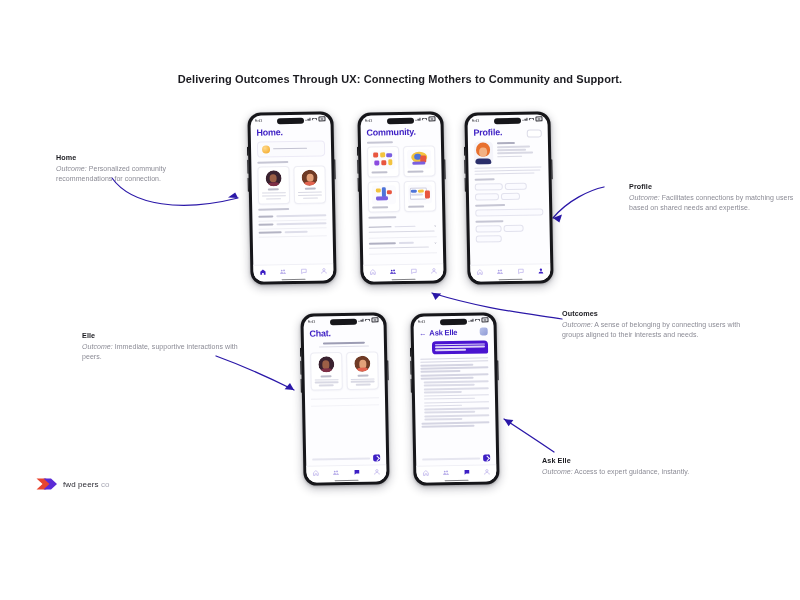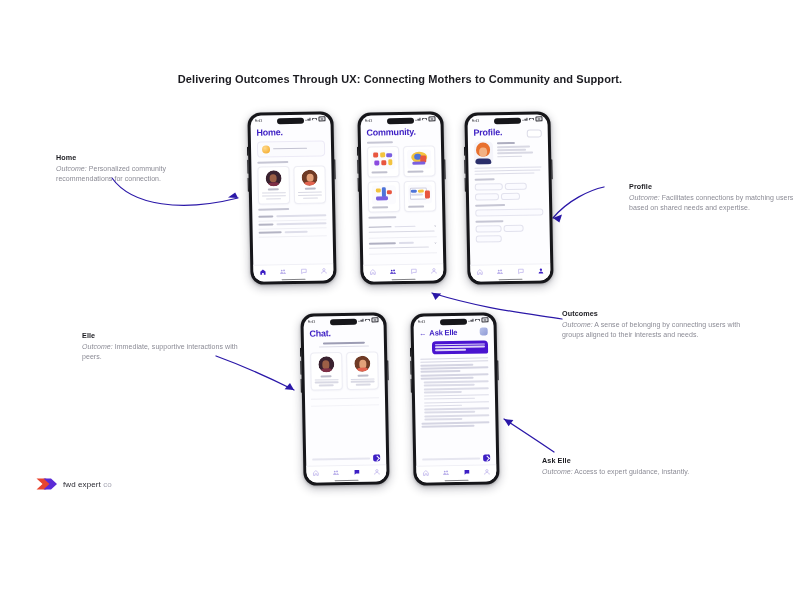--- a/index.html
+++ b/index.html
@@ -735,16 +735,16 @@
     </div>
   </div>
 
   <div class="logo">
     <div class="mark">
       <svg viewBox="0 0 22 16" width="22" height="16">
         <path d="M0.5 2.5 L10 2.5 L16 8 L10 13.5 L0.5 13.5 L6.5 8 Z" fill="#e8452f"></path>
         <path d="M7.5 2.5 L15 2.5 L21 8 L15 13.5 L7.5 13.5 L13.5 8 Z" fill="#5b2bd6"></path>
       </svg>
     </div>
-    <div class="wordmark"><span>fwd expert</span> <span class="co">co</span></div>
+    <div class="wordmark"><span>fwd peers</span> <span class="co">co</span></div>
   </div>
 
 </div>
 
 </body></html>

